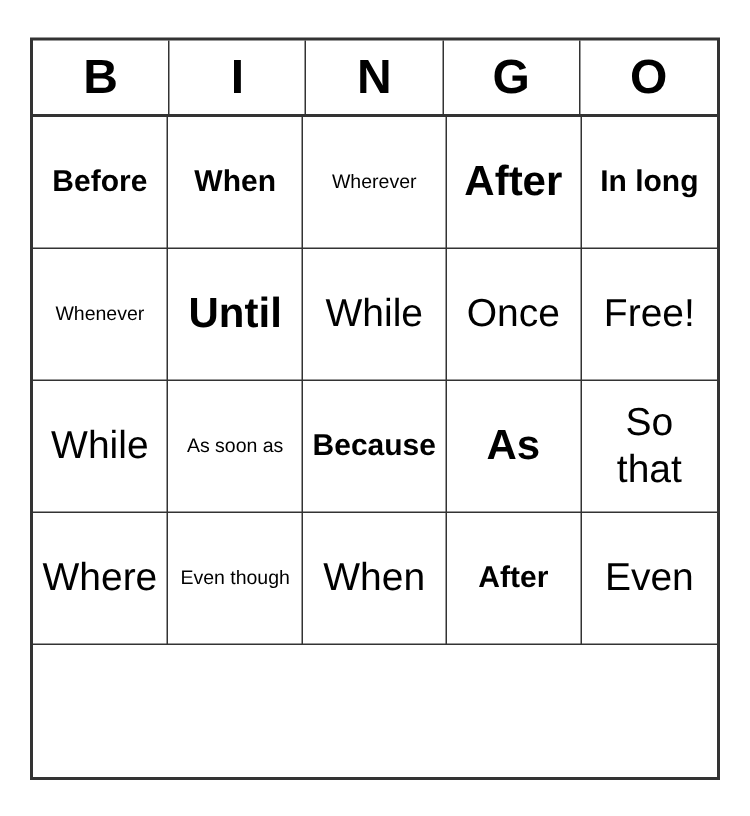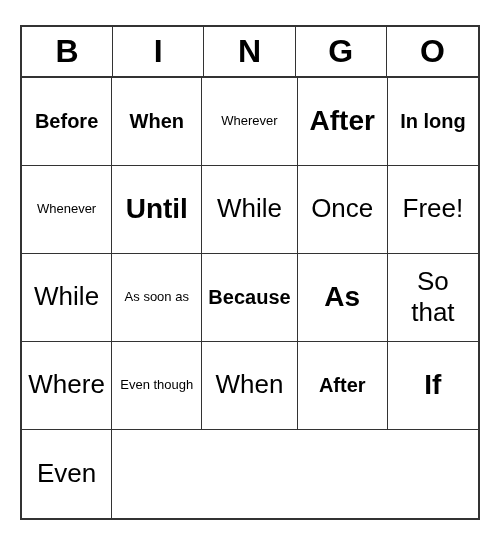--- a/index.html
+++ b/index.html
@@ -94,16 +94,15 @@
       <div class="cell large">Free!</div>
       <div class="cell large">While</div>
       <div class="cell small">As soon as</div>
       <div class="cell medium">Because</div>
       <div class="cell xlarge">As</div>
       <div class="cell large">So that</div>
       <div class="cell large">Where</div>
       <div class="cell small">Even though</div>
       <div class="cell large">When</div>
       <div class="cell medium">After</div>
-      <div class="cell xlarge">If</div>
       <div class="cell large">Even</div>
     </div>
 </div>
 
 </body></html>

